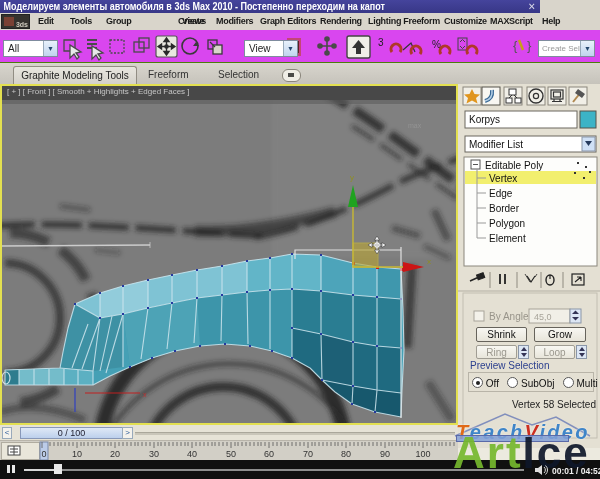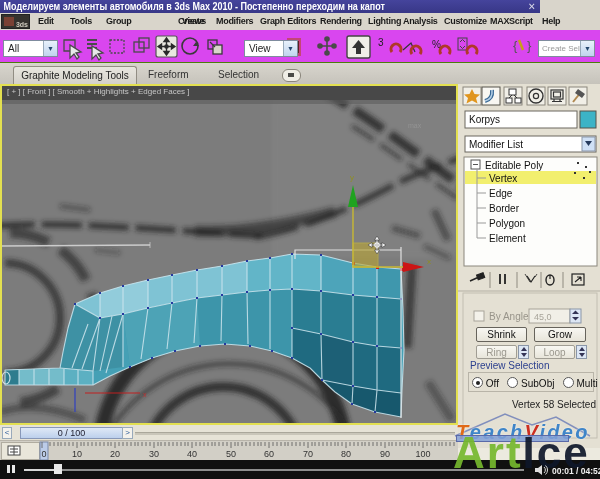--- a/index.html
+++ b/index.html
@@ -36,21 +36,21 @@
 <div id="titlebar" class="abs">Моделируем элементы автомобиля в 3ds Max 2010 - Постепенно переходим на капот<span style="position:absolute;right:5px;top:0;font-weight:normal;color:#d8d8e8;">✕</span></div>
 <div id="menubar" class="abs">
 <span style="left:38px;">Edit</span>
     <span style="left:70px;">Tools</span>
     <span style="left:106px;">Group</span>
     <span style="left:142px;margin-left:40px;">Views</span>
     <span style="left:178px;">Create</span>
     <span style="left:216px;">Modifiers</span>
     <span style="left:260px;">Graph Editors</span>
     <span style="left:320px;">Rendering</span>
-    <span style="left:368px;">Lighting Analysis</span>
+    <span style="left:368px;">Lighting Freeform</span>
     <span style="left:444px;">Customize</span>
     <span style="left:490px;">MAXScript</span>
     <span style="left:542px;">Help</span>
 </div>
 <div id="logo3ds" class="abs">
     <i class="r"></i>
     <i class="t" style="font-style:normal;">3ds</i>
   </div>
 <div id="toolbar" class="abs">
 <div class="combo" style="left:3px;top:10px;width:55px;height:17px;">

